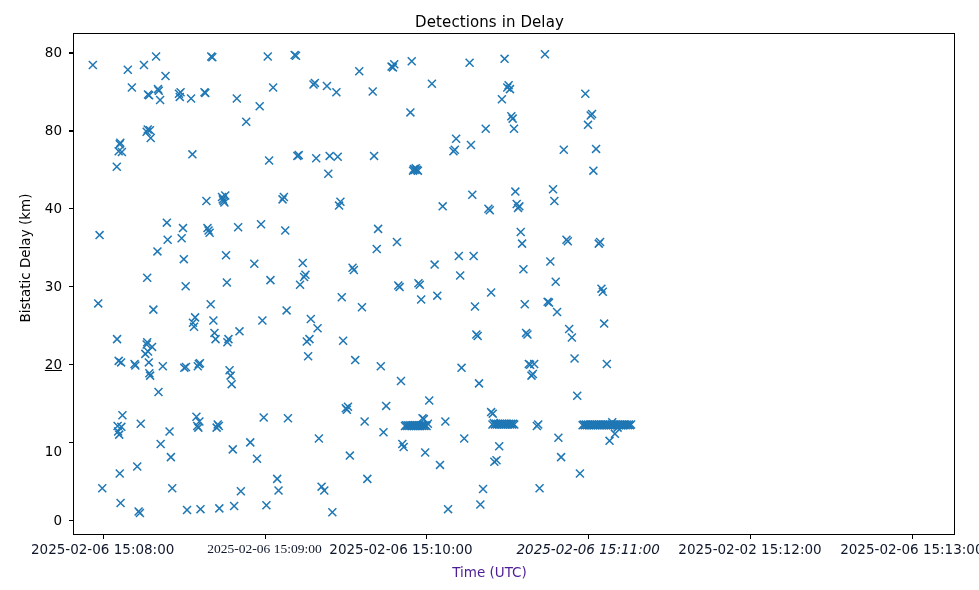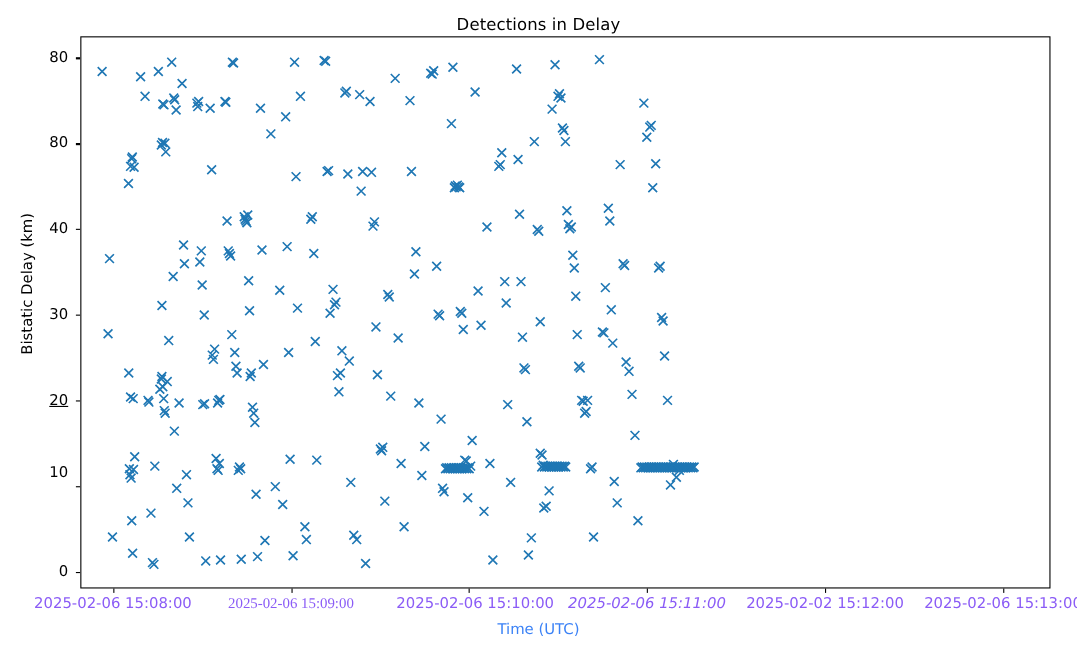--- a/index.html
+++ b/index.html
@@ -74,40 +74,40 @@
   #xtick-labels {
     position: absolute;
     left: 0;
     top: 541px;
     width: 979px;
     height: 20px;
   }
   .xtick-label {
     position: absolute;
     font-size: 13.5px;
-    color: #8b5cf6;
+    color: #0f172a;
     white-space: nowrap;
     transform: translateX(-50%);
     top: 0;
   }
   .xtick-mark {
     position: absolute;
     top: 535px;
     width: 1.1px;
     height: 4px;
     background: #000000;
   }
   #xlabel {
     position: absolute;
     left: 0;
     top: 564px;
     width: 979px;
     text-align: center;
     font-size: 13.5px;
-    color: #3b82f6;
+    color: #4c1d95;
   }
   #ylabel {
     position: absolute;
     left: -226px;
     top: 250px;
     width: 502px;
     text-align: center;
     font-size: 13.5px;
     color: #000000;
     transform: rotate(-90deg);
@@ -116,21 +116,21 @@
 </style>
 </head>
 <body>
 
 <div id="figure">
 
   <div id="chart-title">Detections in Delay</div>
 
   <div id="ytick-labels">
       <div class="ytick-label" style="top: 487.189px;">0</div>
-      <div class="ytick-label" style="top: 397px;">10</div>
+      <div class="ytick-label" style="top: 418px;">10</div>
       <div class="ytick-label" style="top: 331.289px; text-decoration: underline;">20</div>
       <div class="ytick-label" style="top: 253.339px; text-align: right;">30</div>
       <div class="ytick-label" style="top: 175.388px;">40</div>
       <div class="ytick-label" style="top: 97.4379px;">80</div>
       <div class="ytick-label" style="top: 19.4876px;">80</div>
     </div>
   <div id="ytick-marks">
       <div class="ytick-mark" style="top: 520.189px;"></div>
       <div class="ytick-mark" style="top: 442.239px;"></div>
       <div class="ytick-mark" style="top: 364.289px;"></div>
@@ -540,20 +540,20 @@
       <div class="xtick-mark" style="left: 102.67px;"></div>
       <div class="xtick-mark" style="left: 264.505px;"></div>
       <div class="xtick-mark" style="left: 426.339px;"></div>
       <div class="xtick-mark" style="left: 588.174px;"></div>
       <div class="xtick-mark" style="left: 750.009px;"></div>
       <div class="xtick-mark" style="left: 911.844px;"></div>
     </div>
   <div id="xtick-labels">
       <div class="xtick-label" style="left: 102.67px;">2025-02-06 15:08:00</div>
       <div class="xtick-label" style="left: 264.505px; font-family: Liberation Serif, serif;">2025-02-06 15:09:00</div>
-      <div class="xtick-label" style="left: 432px; text-align: right;">2025-02-06 15:10:00</div>
+      <div class="xtick-label" style="left: 401px; text-align: right;">2025-02-06 15:10:00</div>
       <div class="xtick-label" style="left: 588.174px; font-style: italic;">2025-02-06 15:11:00</div>
       <div class="xtick-label" style="left: 750.009px;">2025-02-02 15:12:00</div>
       <div class="xtick-label" style="left: 911.844px;">2025-02-06 15:13:00</div>
     </div>
   <div id="xlabel">Time (UTC)</div>
 
 </div>
 
 </body></html>

